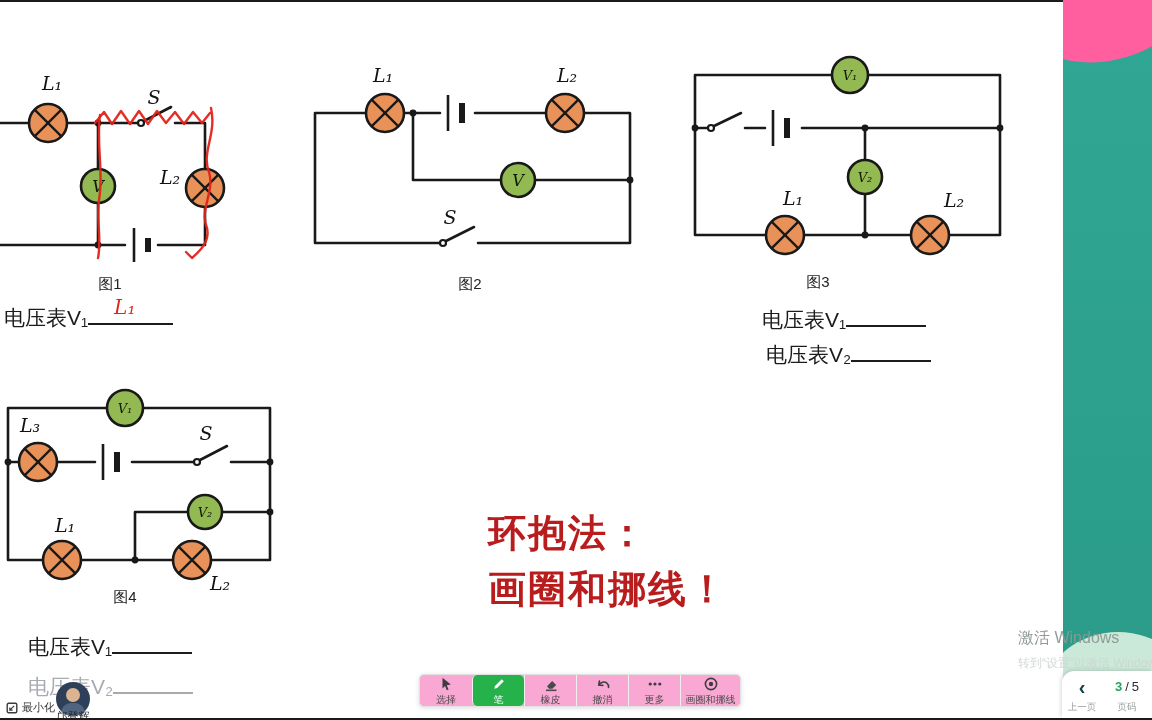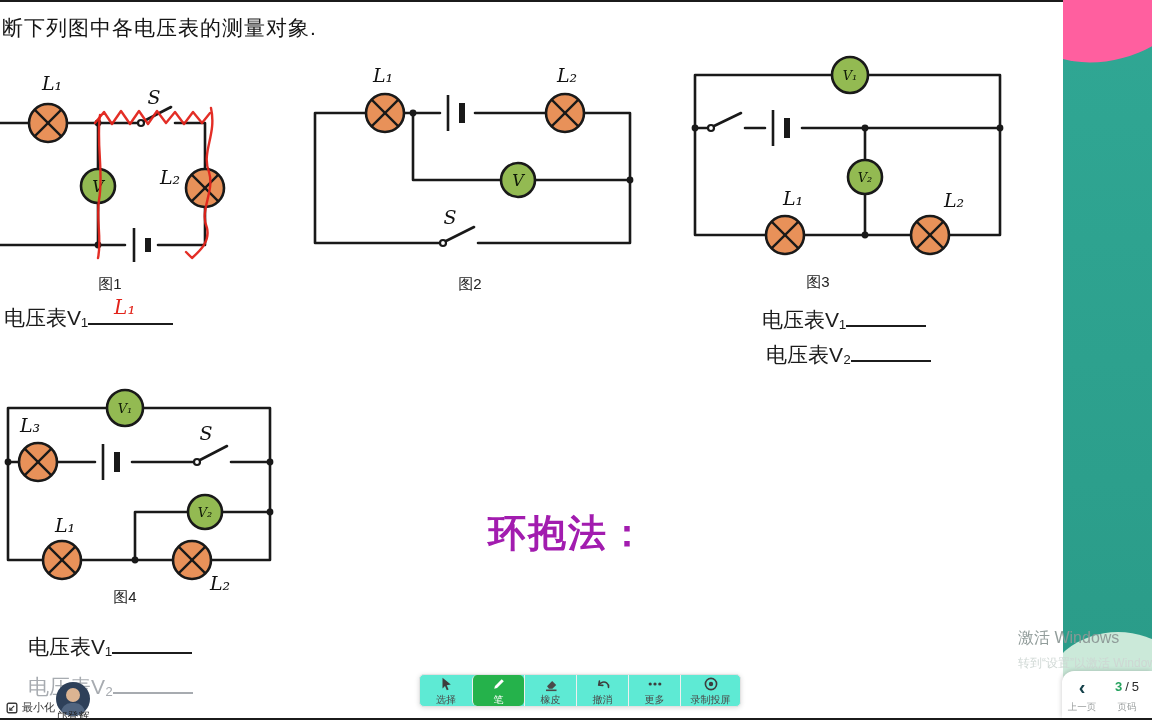--- a/index.html
+++ b/index.html
@@ -29,31 +29,31 @@
   .clabel { font:italic 19px "DejaVu Serif",serif; fill:#111; text-anchor:middle; }
   .mtext { font:italic 16px "DejaVu Serif",serif; fill:#101a08; text-anchor:middle; }
   .mtext-sm { font:italic 13px "DejaVu Serif",serif; fill:#101a08; text-anchor:middle; }
   .cap { font:15px "Liberation Sans",sans-serif; fill:#222; text-anchor:middle; }
 
   .q { position:absolute; font-size:21px; color:#1c1c1c; white-space:nowrap; z-index:2; }
   .q .blank { display:inline-block; width:85px; height:1.05em; border-bottom:2px solid currentColor; vertical-align:baseline; position:relative; }
   .q.gray { color:#a7abb0; }
   .ans { position:absolute; left:26px; top:-8px; color:#e2231a; font:italic 20px "DejaVu Serif",serif; }
 
-  .red-note { position:absolute; left:488px; top:505px; color:#a21caf; font-size:38px; font-weight:bold; line-height:56px; letter-spacing:2px; z-index:2; }
+  .red-note { position:absolute; left:488px; top:505px; color:#b91c1c; font-size:38px; font-weight:bold; line-height:56px; letter-spacing:2px; z-index:2; }
 
   .sidebar { position:absolute; left:1063px; top:0; width:89px; height:720px; background:linear-gradient(180deg,#30a794,#2a9b88); overflow:hidden; z-index:3; }
   .pink-blob { position:absolute; top:-52px; right:-42px; width:172px; height:112px; background:#ff5f9f; border-radius:50%; transform:rotate(-15deg); }
   .mint-blob { position:absolute; bottom:-34px; left:-18px; width:146px; height:122px; background:#cbe9d9; border-radius:50%; }
 
   .watermark { position:absolute; left:1018px; top:628px; z-index:5; pointer-events:none; }
   .watermark .w1 { font-size:16px; color:rgba(140,152,150,.95); }
   .watermark .w2 { font-size:12px; color:rgba(205,214,211,.95); margin-top:6px; white-space:nowrap; }
 
-  .toolbar { position:absolute; left:419px; top:674px; height:33px; display:flex; align-items:stretch; background:#5eead4; border:1px solid #e2e2e2; border-radius:5px; box-shadow:0 1px 5px rgba(0,0,0,.14); z-index:20; }
+  .toolbar { position:absolute; left:419px; top:674px; height:33px; display:flex; align-items:stretch; background:#f9a8d4; border:1px solid #e2e2e2; border-radius:5px; box-shadow:0 1px 5px rgba(0,0,0,.14); z-index:20; }
   .tool { width:52px; display:flex; flex-direction:column; align-items:center; justify-content:center; gap:3px; cursor:pointer; }
   .tool + .tool { border-left:1px solid #efefef; }
   .tool .tlabel { font-size:10px; color:#4a4a4a; line-height:1; }
   .tool.active { background:#25b24b; border-radius:5px; }
   .tool.active .tlabel { color:#fff; }
   .tool.wide { width:60px; }
 
   .minimize { position:absolute; left:6px; top:700px; display:flex; align-items:center; gap:4px; font-size:11px; color:#333; z-index:20; cursor:pointer;text-align:right; }
   .avatar { position:absolute; left:56px; top:682px; width:34px; height:34px; border-radius:50%; background:#2e4059; overflow:hidden; z-index:20; cursor:pointer; }
   .avatar .head { position:absolute; left:10px; top:6px; width:14px; height:14px; border-radius:50%; background:#dcb492; }
@@ -67,21 +67,20 @@
   .pager .sub { font-size:9.5px; color:#9b9f9f; line-height:1; }
 </style>
 </head>
 <body>
 
 <div class="screen">
   <div class="edge-top"></div>
 
   <div class="canvas">
 
-    <div class="page-title">断下列图中各电压表的测量对象.</div>
 
     <svg class="fig" style="left:0;top:60px" width="250" height="250">
       <path class="wire" d="M0,63 H138 M175,63 H205 M98,63 V185 M205,63 V185 M0,185 H125 M158,185 H205"></path>
       <g>
         <line class="batt-l" x1="134" y1="168" x2="134" y2="202"></line>
         <line class="batt-s" x1="148" y1="178" x2="148" y2="192"></line>
       </g>
       <g>
         <circle class="swp" cx="141" cy="63" r="3"></circle>
         <line class="wire" x1="144" y1="61" x2="171" y2="47"></line>
@@ -236,20 +235,21 @@
     </svg>
     <div class="q" style="left:28px;top:632px">
       <span>电压表V₁</span><span class="blank" style="width:80px"></span>
     </div>
     <div class="q gray" style="left:28px;top:672px">
       <span>电压表V₂</span><span class="blank" style="width:80px"></span>
     </div>
 
     <div class="red-note">
       <div>环抱法：</div>
+      <div>画圈和挪线！</div>
     </div>
   </div>
 
   <div class="sidebar">
     <div class="pink-blob"></div>
     <div class="mint-blob"></div>
   </div>
 
   <div class="watermark">
     <div class="w1">激活 Windows</div>
@@ -301,21 +301,21 @@
         </span>
       <span class="tlabel">更多</span>
     </div>
     <div class="tool wide">
       <span>
           <svg width="16" height="16">
             <circle cx="8" cy="8" r="5.6" fill="none" stroke="#3d3d3d" stroke-width="1.6"></circle>
             <circle cx="8" cy="8" r="2.2" fill="#3d3d3d"></circle>
           </svg>
         </span>
-      <span class="tlabel">录制投屏</span>
+      <span class="tlabel">画圈和挪线</span>
     </div>
   </div>
 
   <div class="minimize">
     <span>
         <svg width="12" height="12">
           <rect x="1.2" y="1.2" width="9.6" height="9.6" rx="1.5" fill="none" stroke="#3a3a3a" stroke-width="1.4"></rect>
           <path d="M8.2,3.8 L3.8,8.2 M3.8,5.4 V8.2 H6.6" fill="none" stroke="#3a3a3a" stroke-width="1.2"></path>
         </svg>
       </span>

